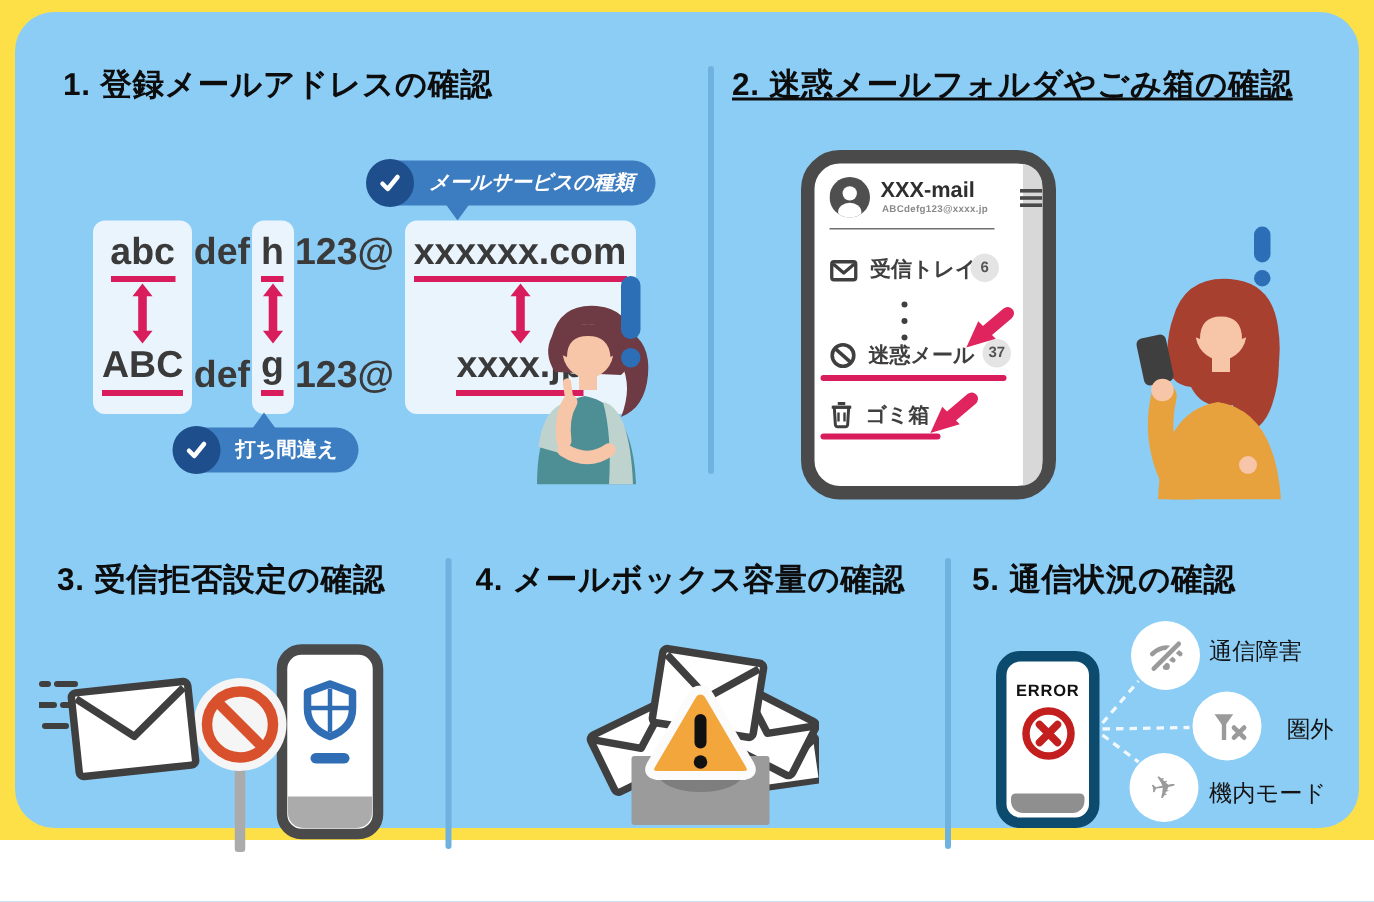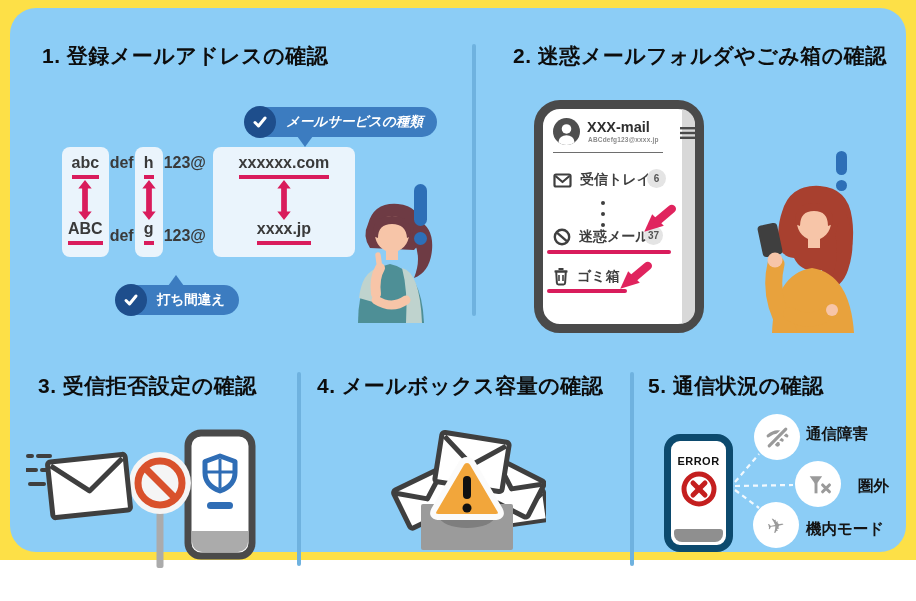--- a/index.html
+++ b/index.html
@@ -19,21 +19,21 @@
     background:#1E4E8C;display:flex;align-items:center;justify-content:center;}
   .ptr{position:absolute;width:0;height:0;border-left:8px solid transparent;border-right:8px solid transparent;}
   .ptr.down{bottom:-10px;border-top:11px solid #3C7CC0;}
   .ptr.up{top:-10px;border-bottom:11px solid #3C7CC0;}
 
   
   .email-compare{position:absolute;left:62px;top:147px;display:flex;align-items:stretch;}
   .ec-col{display:flex;flex-direction:column;align-items:center;justify-content:space-between;padding:8px 6px 12px;}
   .ec-col.boxed{background:#EAF4FC;border-radius:8px;}
   .ec-col.plain{padding:8px 1px 12px;}
-  .ec-text{font-size:16px;font-weight:bold;color:#3A3A3A;line-height:1.05;white-space:nowrap;}
+  .ec-text{font-size:25px;font-weight:bold;color:#3A3A3A;line-height:1.05;white-space:nowrap;}
   .boxed .ec-text{border-bottom:4px solid #D91C5C;padding-bottom:3px;}
 
   .excl{position:absolute;display:flex;flex-direction:column;align-items:center;}
   .excl .bar{width:13px;height:42px;background:#2D6FB7;border-radius:7px;}
   .excl .dot{width:13px;height:13px;border-radius:50%;background:#2D6FB7;margin-top:6px;}
   .excl.small .bar{width:11px;height:24px;border-radius:6px;}
   .excl.small .dot{width:11px;height:11px;margin-top:5px;}
 
   
   .phone2{position:absolute;left:534px;top:100px;width:170px;height:233px;border:9px solid #4A4A4A;
@@ -55,21 +55,21 @@
   .nav-arrow{position:absolute;z-index:5;}
 
   
   .phone5{position:absolute;left:664px;top:434px;width:69px;height:118px;border:7px solid #0c4a6e;
     border-radius:16px;background:#fff;box-sizing:border-box;}
   .p5-error{margin-top:14px;text-align:center;font-size:11px;font-weight:bold;letter-spacing:.5px;color:#111;}
   .p5-x{display:flex;justify-content:center;margin-top:3px;}
   .p5-bar{position:absolute;left:3px;right:3px;bottom:3px;height:13px;background:#8F8F8F;border-radius:3px 3px 8px 8px;}
   .s5circle{position:absolute;width:46px;height:46px;border-radius:50%;background:#fff;
     display:flex;align-items:center;justify-content:center;}
-  .s5label{position:absolute;font-size:15.5px;font-weight:bold;color:#141414;white-space:nowrap;}
+  .s5label{position:absolute;font-size:15.5px;font-weight:normal;color:#141414;white-space:nowrap;}
   .plane-glyph{font-size:21px;color:#9A9A9A;transform:rotate(-10deg);line-height:1;}
   .illus{position:absolute;}
 </style>
 </head>
 <body>
 
 <div class="stage">
   <div class="panel"></div>
   <div class="divider" id="div-top"></div>
   <div class="divider" id="div-b1"></div>
@@ -145,21 +145,21 @@
       <path d="M36 96 Q34 80 40 70" stroke="#F7C5A8" stroke-width="10" fill="none" stroke-linecap="round"></path>
       <line x1="40" y1="72" x2="38" y2="57" stroke="#F7C5A8" stroke-width="5.5" stroke-linecap="round"></line>
       <path d="M36 102 Q52 112 66 102" stroke="#F7C5A8" stroke-width="9" fill="none" stroke-linecap="round"></path>
     </svg>
   </div>
   <div class="excl" style="left:414px;top:184px;">
     <span class="bar"></span>
       <span class="dot"></span>
   </div>
 
-  <div class="sec-title" style="left:513px;top:42px;">2. 迷惑メールフォルダやごみ箱の確認</div>
+  <div class="sec-title" style="left:488px;top:42px;text-decoration:underline;">2. 迷惑メールフォルダやごみ箱の確認</div>
 
   <div class="phone2">
     <div class="p2-screen">
       <div class="p2-strip"></div>
       <span class="p2-menu">
         <svg width="15" height="12" viewBox="0 0 15 12">
             <rect width="15" height="2.4" fill="#4A4A4A"></rect>
             <rect y="4.8" width="15" height="2.4" fill="#4A4A4A"></rect>
             <rect y="9.6" width="15" height="2.4" fill="#4A4A4A"></rect>
           </svg>
@@ -197,21 +197,21 @@
           <i></i>
         </div>
 
       <div class="p2-row" style="top:119px;">
         <svg width="18" height="18" viewBox="0 0 18 18">
             <circle cx="9" cy="9" r="7.2" fill="none" stroke="#3F3F3F" stroke-width="2.4"></circle>
             <line x1="4.2" y1="4.8" x2="13.8" y2="13.2" stroke="#3F3F3F" stroke-width="2.4"></line>
           </svg>
         <span class="p2-label">迷惑メール</span>
       </div>
-      <span class="p2-badge" style="left:101px;top:117px;">37</span>
+      <span class="p2-badge" style="left:112px;top:117px;">37</span>
       <div class="p2-ul" style="left:4px;top:141px;width:124px;"></div>
 
       <div class="p2-row" style="top:158px;">
         <svg width="16" height="19" viewBox="0 0 16 19">
           <line x1="5.5" y1="2" x2="10.5" y2="2" stroke="#3F3F3F" stroke-width="2"></line>
           <line x1="1.5" y1="4.5" x2="14.5" y2="4.5" stroke="#3F3F3F" stroke-width="2"></line>
           <path d="M3.2 4.5 h9.6 l-.7 11.5 a1.6 1.6 0 0 1 -1.6 1.5 h-5 a1.6 1.6 0 0 1 -1.6 -1.5 z" fill="none" stroke="#3F3F3F" stroke-width="2"></path>
           <line x1="6" y1="8" x2="6" y2="14" stroke="#3F3F3F" stroke-width="1.6"></line>
           <line x1="10" y1="8" x2="10" y2="14" stroke="#3F3F3F" stroke-width="1.6"></line>
         </svg>

